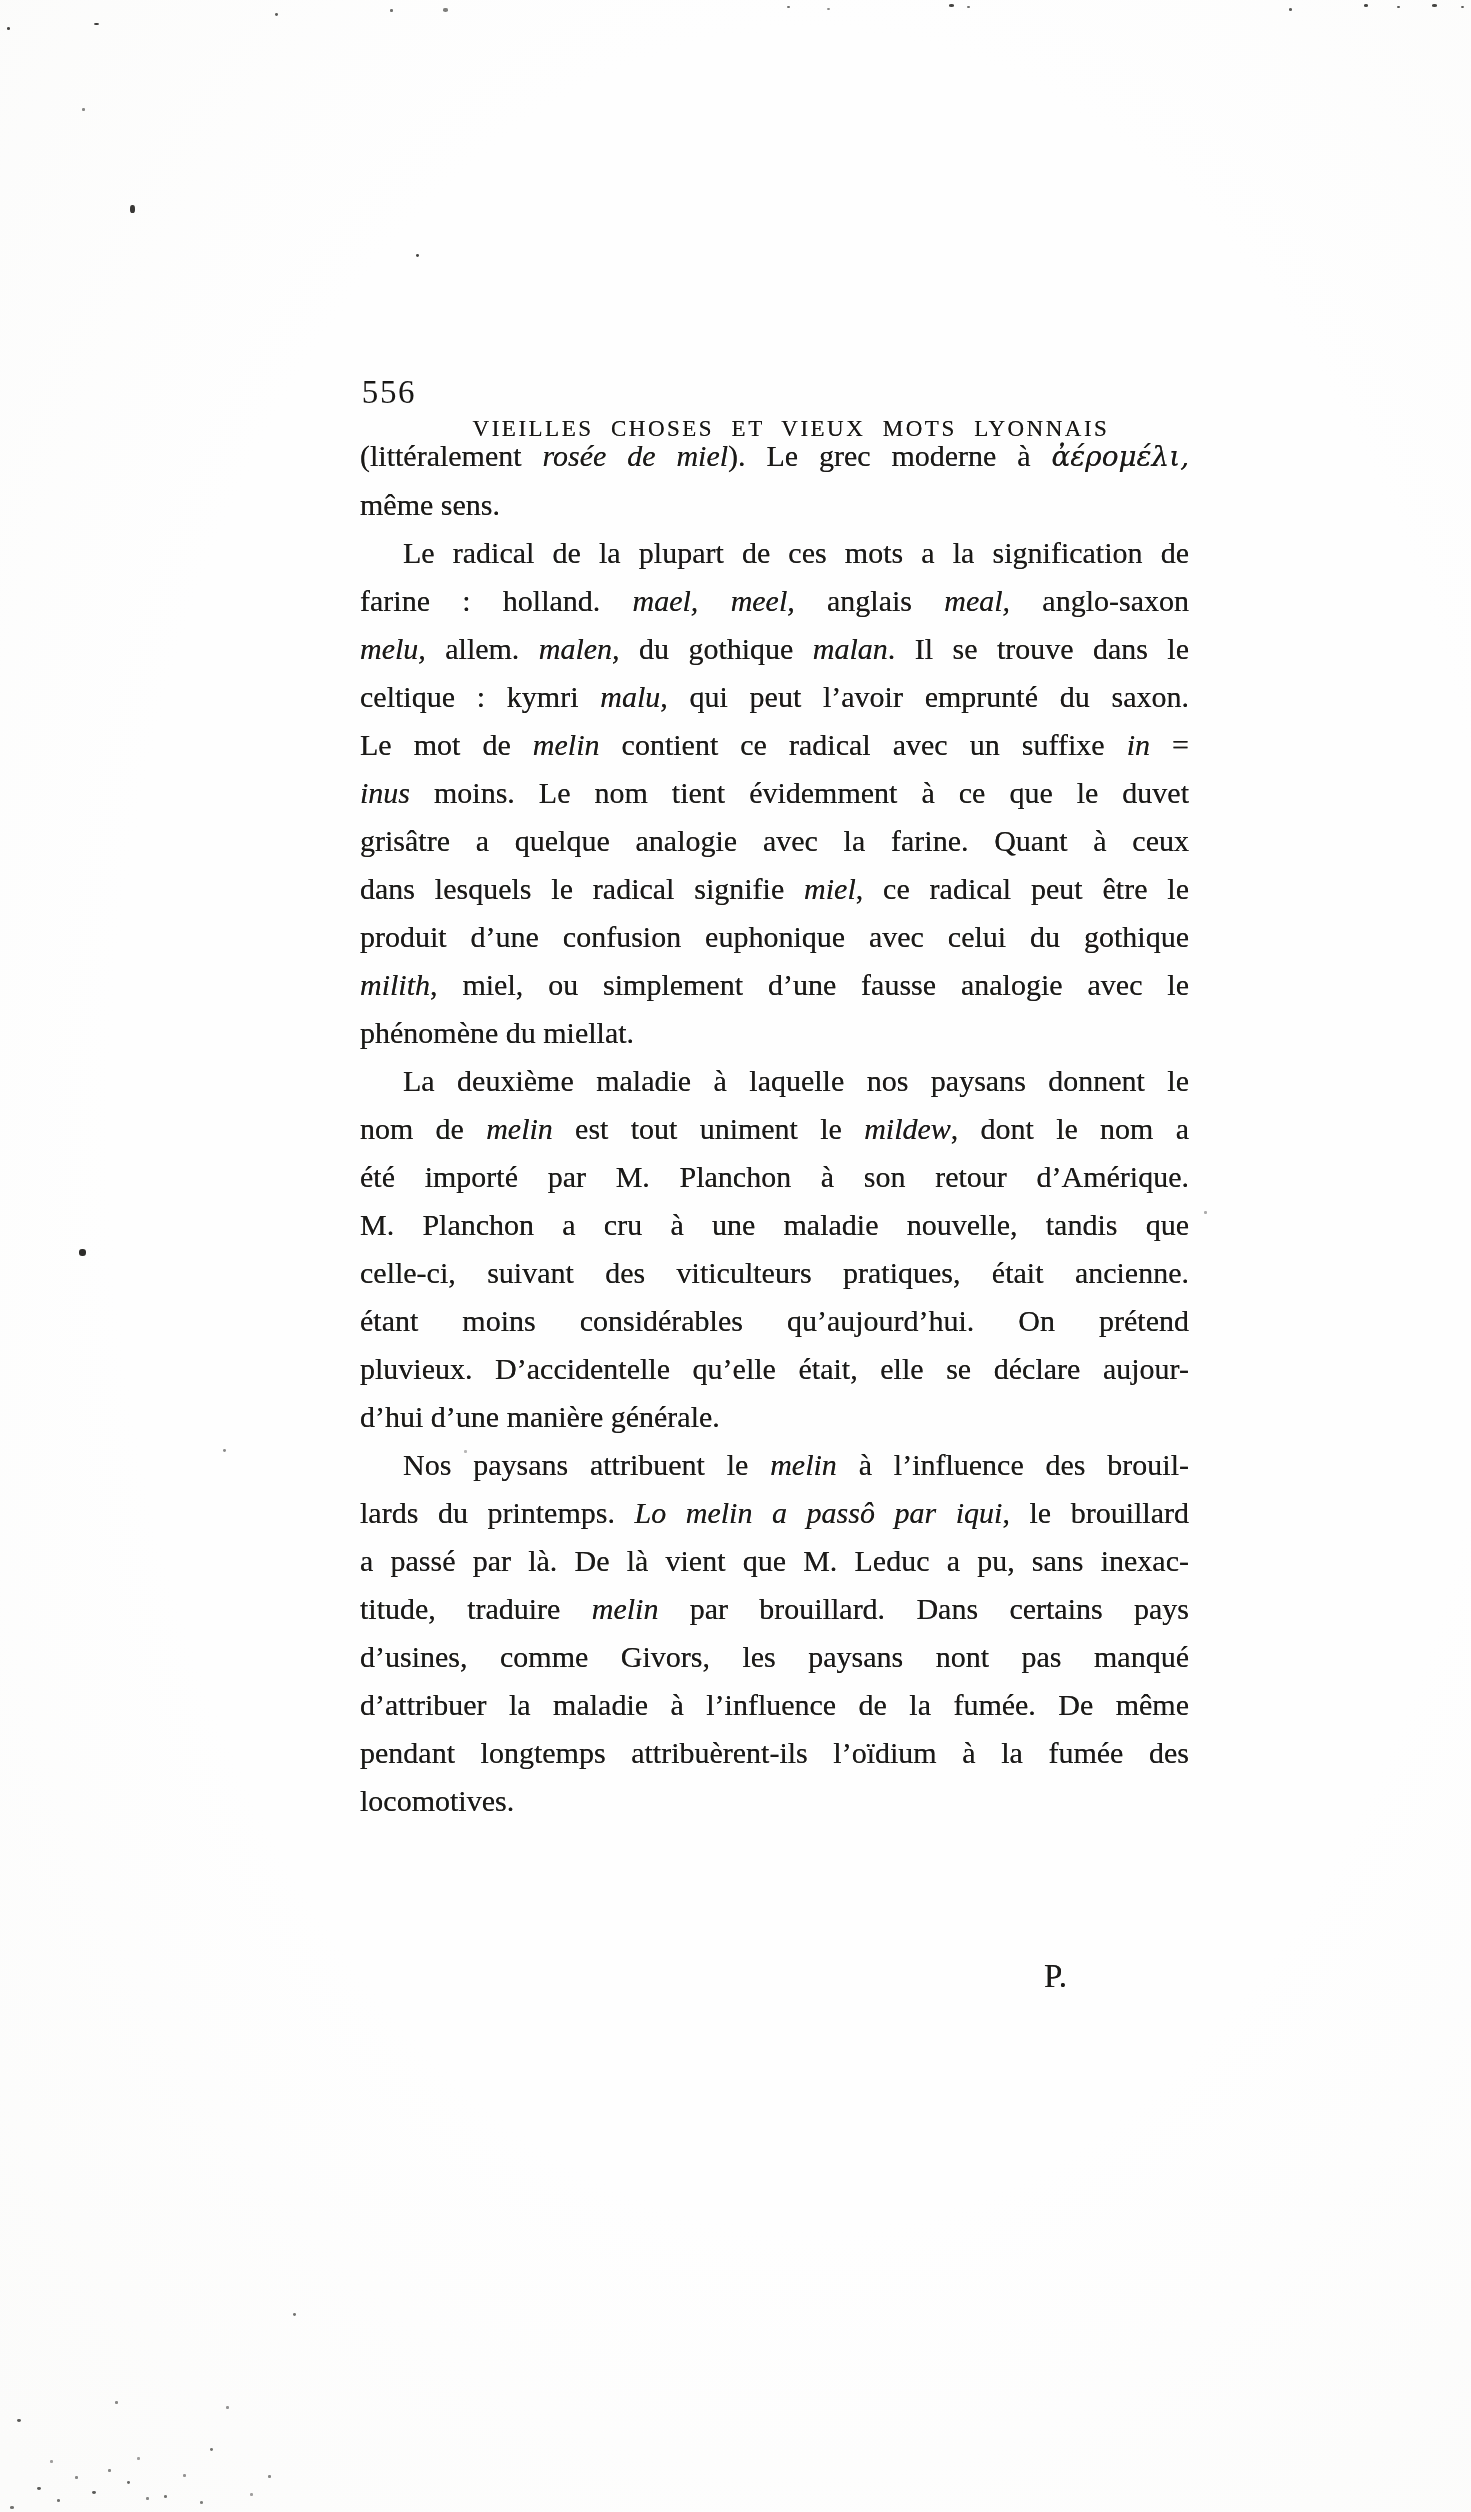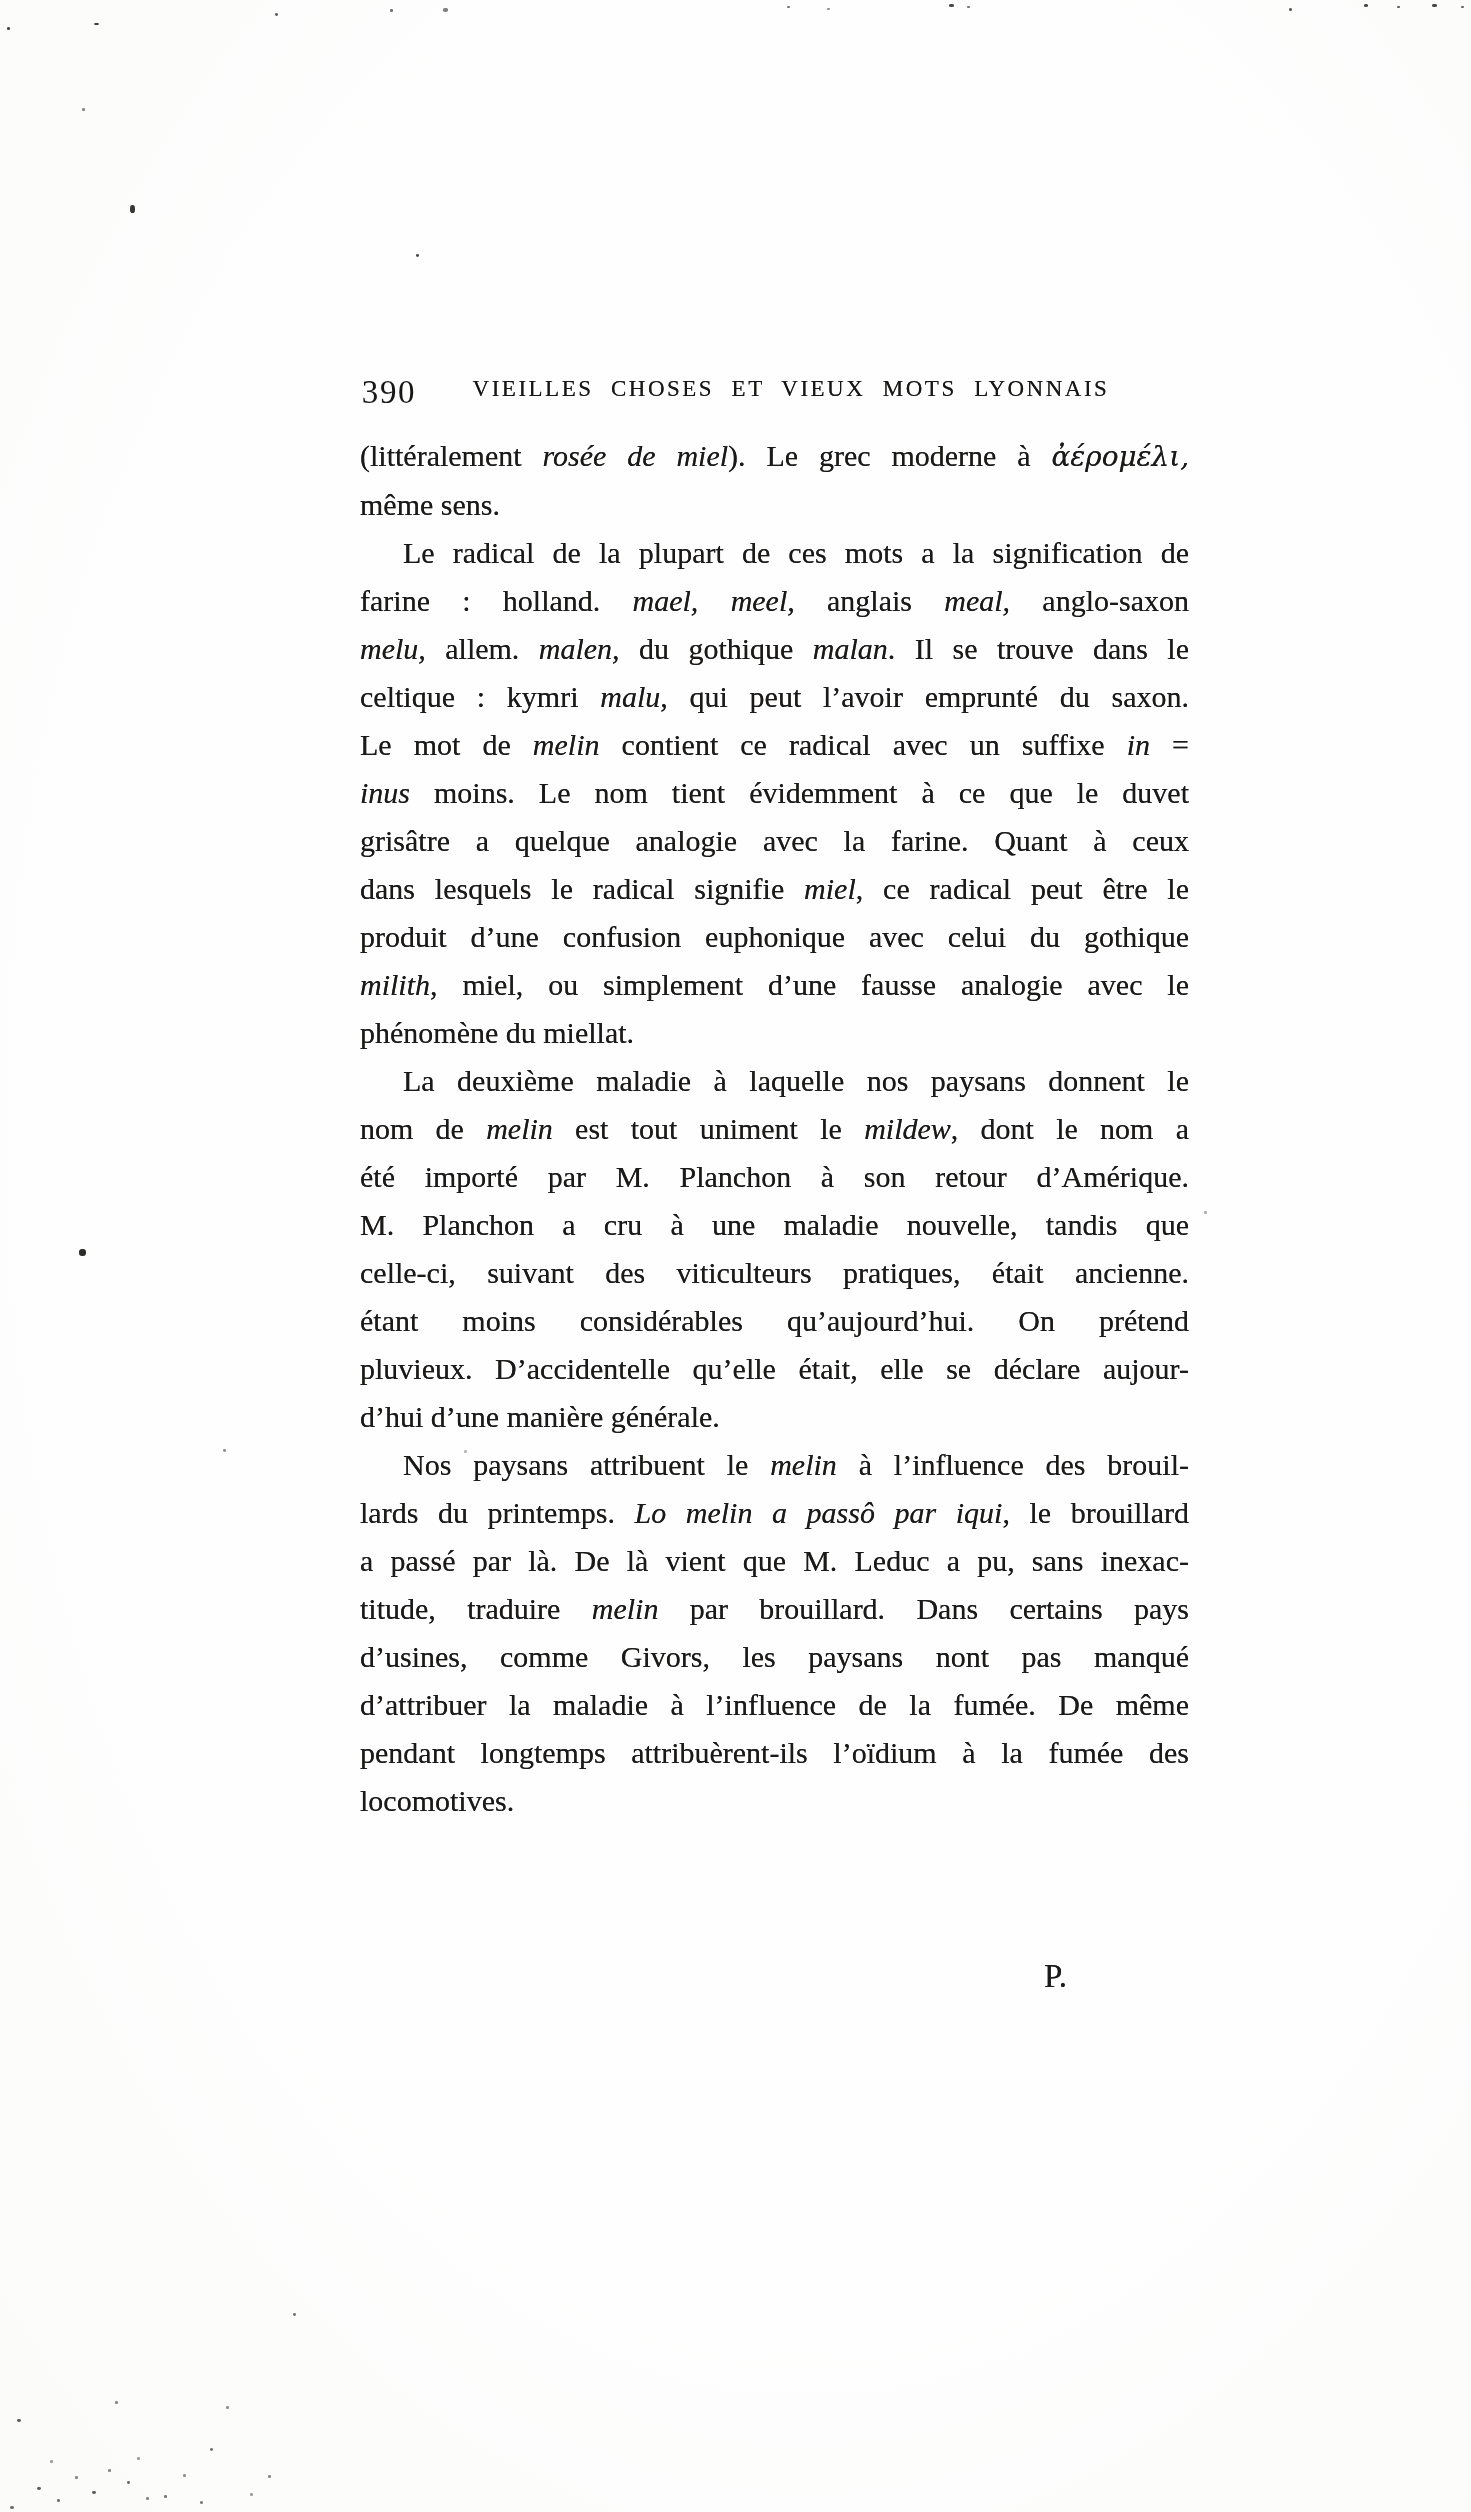--- a/index.html
+++ b/index.html
@@ -40,20 +40,21 @@
   .running-title {
     display: block;
     text-align: center;
     padding-left: 33px;
     font-size: 23px;
     letter-spacing: 2.5px;
     word-spacing: 9.2px;
     color: #181715;
     text-shadow: 0 0 0.5px rgba(25,24,22,0.75);
     white-space: nowrap;
+    margin-top: 40px;
   }
   
   .text-block {
     position: absolute;
     left: 360px;
     top: 432px;
     width: 829px;
     font-size: 30px;
     line-height: 48px;
     text-shadow: 0 0 0.6px rgba(25,24,22,0.8);
@@ -92,21 +93,21 @@
     background: #161513;
     border-radius: 45%;
   }
 </style>
 </head>
 <body>
 
 <div class="page">
 
   <div class="running-head">
-    <span class="pagenum">390</span>
+    <span class="pagenum">556</span>
     <span class="running-title">VIEILLES CHOSES ET VIEUX MOTS LYONNAIS</span>
   </div>
 
   <main class="text-block">
       <div class="line"><span>(littéralement </span><span class="it">rosée de miel</span><span>). Le grec moderne à </span><span class="greek">ἀέρομέλι,</span></div>
       <div class="line last"><span>même sens.</span></div>
       <div class="line indent"><span>Le radical de la plupart de ces mots a la signification de</span></div>
       <div class="line"><span>farine : holland. </span><span class="it">mael,</span><span> </span><span class="it">meel,</span><span> anglais </span><span class="it">meal,</span><span> anglo-saxon</span></div>
       <div class="line"><span class="it">melu,</span><span> allem. </span><span class="it">malen,</span><span> du gothique </span><span class="it">malan</span><span>. Il se trouve dans le</span></div>
       <div class="line"><span>celtique : kymri </span><span class="it">malu</span><span>, qui peut l’avoir emprunté du saxon.</span></div>

